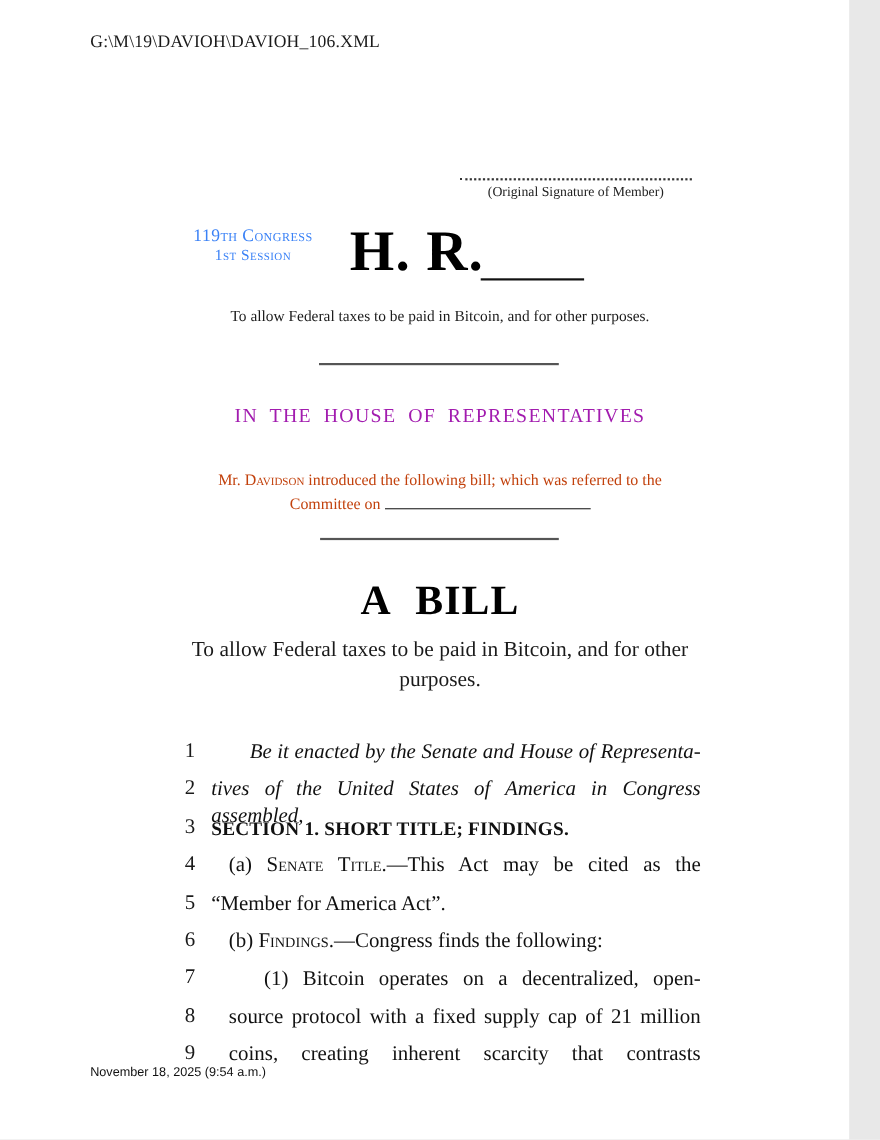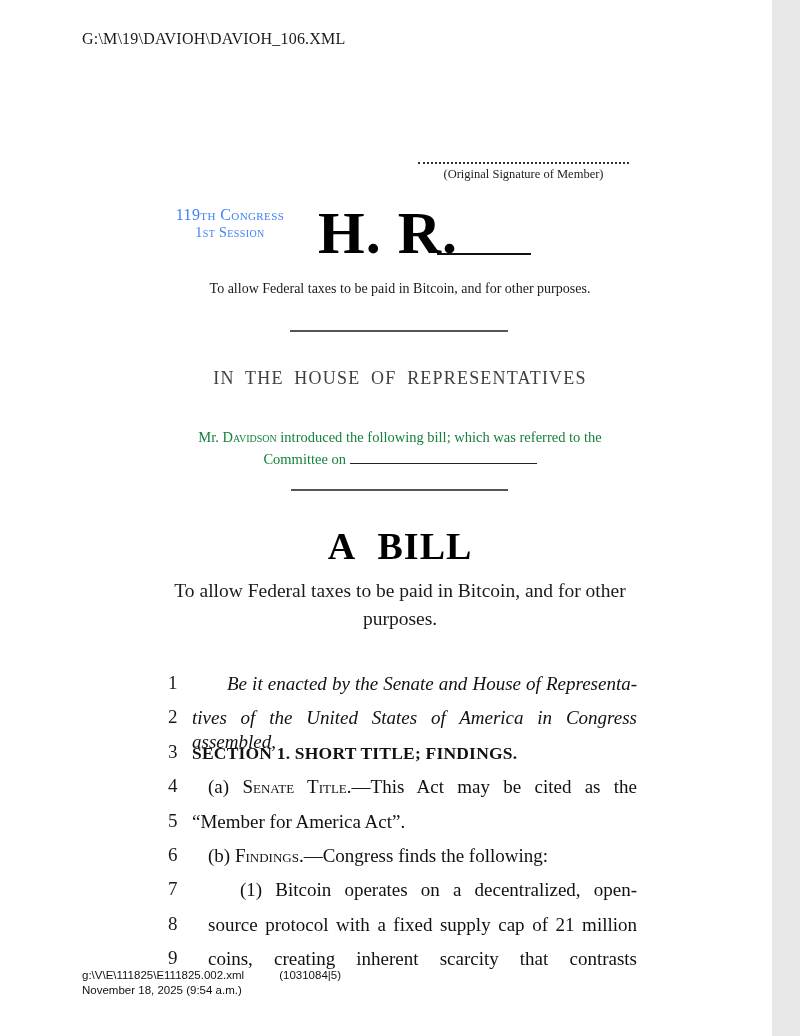--- a/index.html
+++ b/index.html
@@ -22,45 +22,45 @@
   
   .congress-blk {
     position:absolute; left:150px; top:206px; width:160px;
     text-align:center; font-variant:small-caps; color:#3b82f6;
   }
   .congress-line1 { font-size:16px; letter-spacing:.4px; }
   .congress-line2 { font-size:14px; margin-top:1px; letter-spacing:.4px; }
   
   .hr-number {
     position:absolute; left:318px; top:200px;
-    font-size:60px; font-weight:bold; letter-spacing:1px; color:#000;
+    font-size:52px; font-weight:bold; letter-spacing:1px; color:#000;
     line-height:1.1;
   }
   .hr-blank {
     position:absolute; left:437px; top:222px; width:94px; height:33px;
     border-bottom:2px solid #111;
   }
   
   .small-title {
     position:absolute; left:150px; top:281px; width:500px;
     text-align:center; font-size:14px; color:#1a1a1a;
   }
   .rule { position:absolute; border-top:2px solid #555; }
   .rule1 { left:290px; top:330px; width:218px; }
   .rule2 { left:291px; top:489px; width:217px; }
   
   .chamber {
     position:absolute; left:100px; top:368px; width:600px;
     text-align:center; font-size:18px; letter-spacing:1.2px;
-    word-spacing:5px; color:#404040;
+    word-spacing:5px; color:#a21caf;
   }
   
   .action {
     position:absolute; left:150px; top:426px; width:500px;
-    text-align:center; font-size:14.5px; line-height:22px; color:#15803d;
+    text-align:center; font-size:14.5px; line-height:22px; color:#c2410c;
   }
   .blank-committee {
     display:inline-block; width:187px; height:13px;
     border-bottom:1.2px solid #222; vertical-align:baseline;
   }
   
   .a-bill {
     position:absolute; left:150px; top:524px; width:500px;
     text-align:center; font-size:38px; font-weight:bold;
     letter-spacing:1px; word-spacing:13px; color:#000;
@@ -165,20 +165,16 @@
         <span class="lnum">8</span>
         <div class="ltxt ind1 just"><span>source protocol with a fixed supply cap of 21 million</span></div>
       </div>
       <div class="bline">
         <span class="lnum">9</span>
         <div class="ltxt ind1 just"><span>coins, creating inherent scarcity that contrasts</span></div>
       </div>
     </div>
 
   <div class="footer">
-    <div class="footer-row1">
-      <span>g:\V\E\111825\E111825.002.xml</span>
-      <span class="footer-code">(1031084|5)</span>
-    </div>
     <div>November 18, 2025 (9:54 a.m.)</div>
   </div>
 
 </div>
 
 </body></html>

